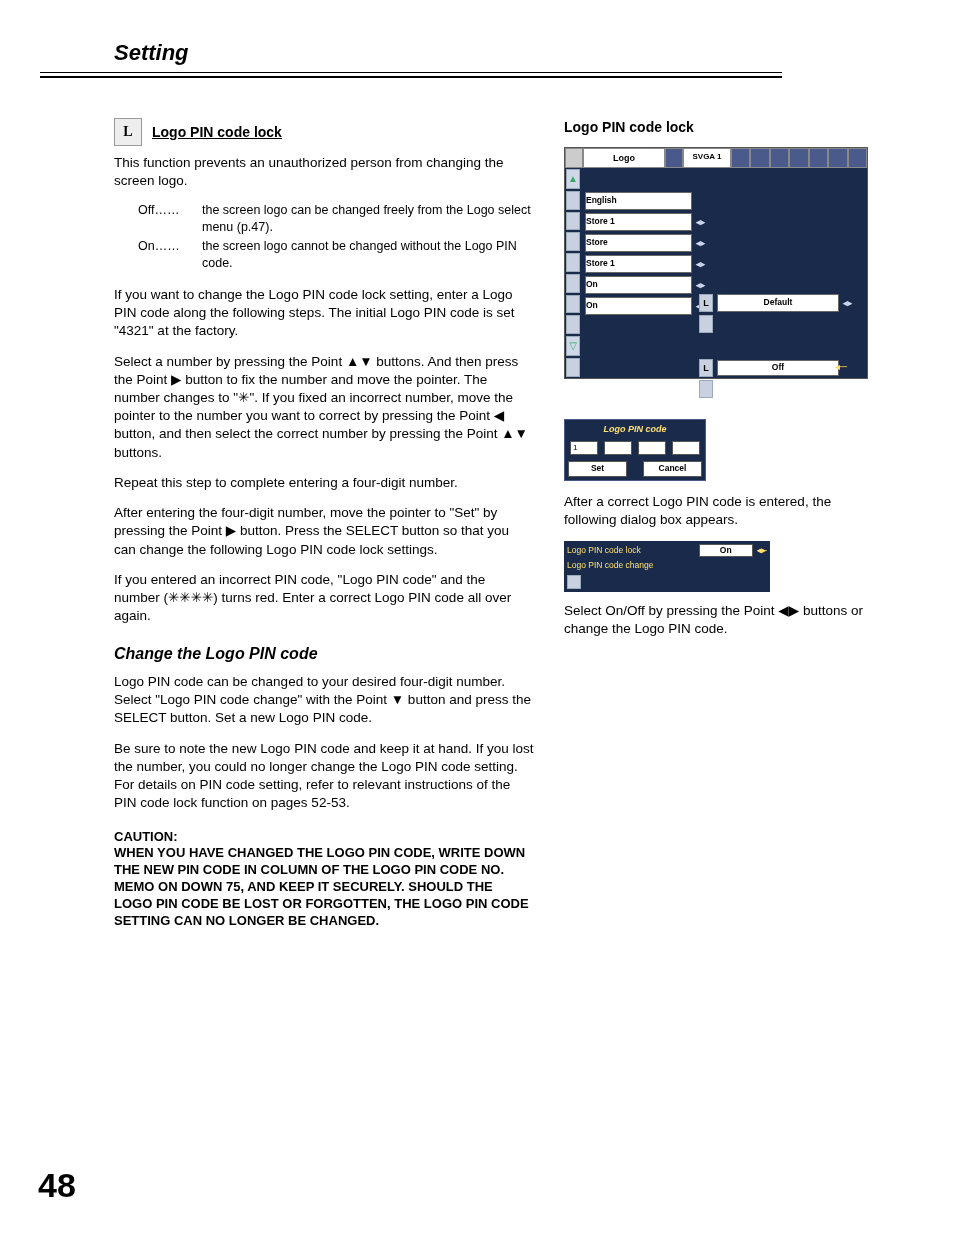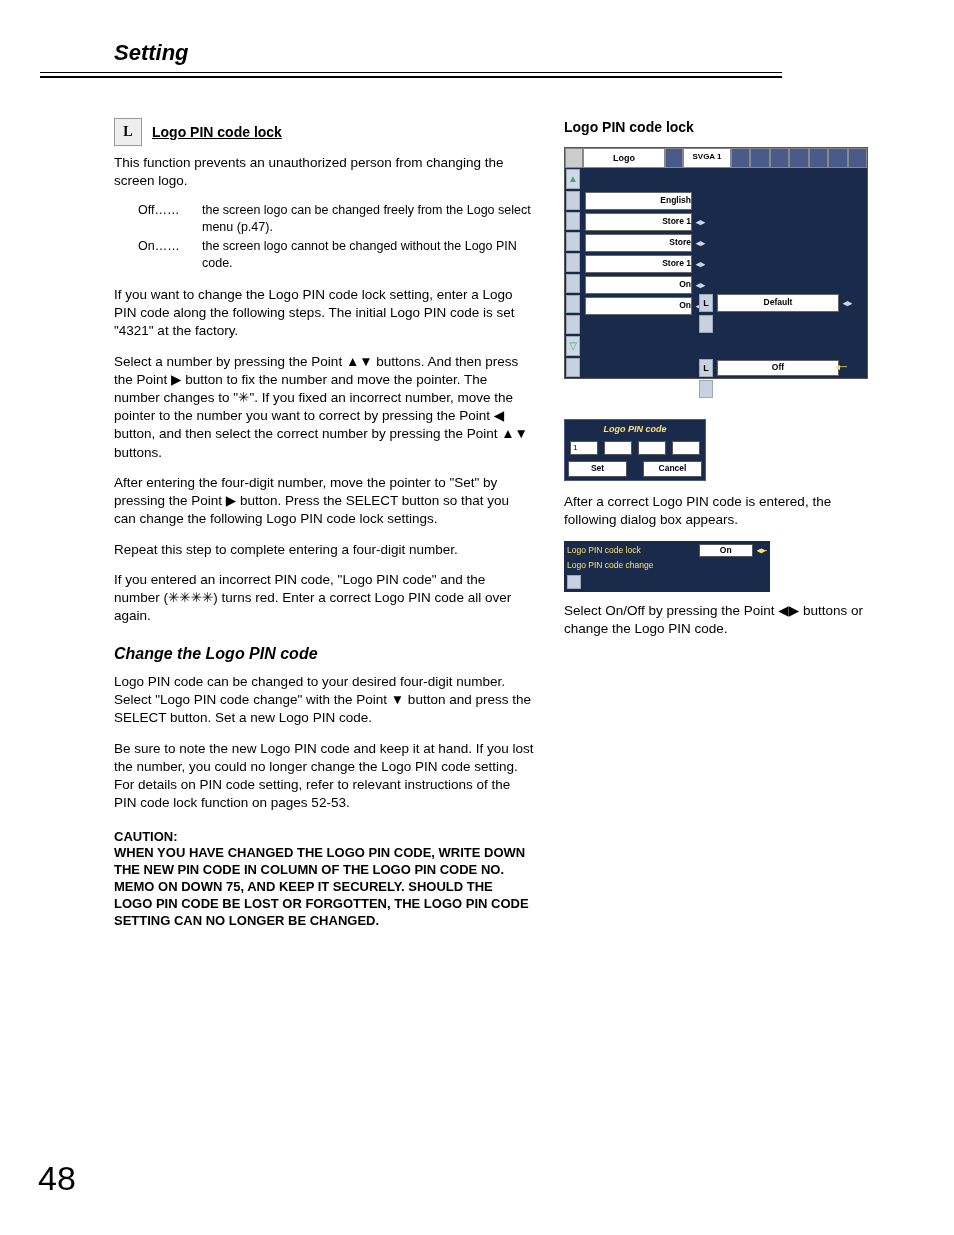--- a/index.html
+++ b/index.html
@@ -95,23 +95,23 @@
   }
   .caution {
     font-weight: bold;
     font-size: 13px;
     margin-top: 16px;
     line-height: 1.3;
   }
   .page-num {
     position: absolute;
     left: 38px;
-    bottom: 37px;
+    bottom: 30px;
     font-size: 34px;
-    font-weight: normal;
+    font-weight: bold;
   }
   .rcol-heading {
     font-weight: bold;
     font-size: 14px;
     margin: 0 0 10px 0;
   }
 
   
   .osd {
     width: 302px;
@@ -191,21 +191,21 @@
     padding-top: 22px;
   }
   .osd-val {
     height: 16px;
     margin: 2px 4px 3px 4px;
     background: #fff;
     border: 1px solid #666;
     font-size: 8.5px;
     display: flex;
     align-items: center;
-    justify-content: flex-end;
+    justify-content: flex-start;
     position: relative;
     font-weight: bold;
   }
   .osd-val .arrows {
     position: absolute;
     right: -14px;
     top: 2px;
     font-size: 9px;
     color: #cfd8ec;
   }
@@ -384,22 +384,22 @@
         </div>
         <div class="row">
           <span class="lab">On……</span>
           <span>the screen logo cannot be changed without the Logo PIN code.</span>
         </div>
       </div>
 
       <p class="body-p">If you want to change the Logo PIN code lock setting, enter a Logo PIN code along the following steps. The initial Logo PIN code is set "4321" at the factory.</p>
 
       <p class="body-p">Select a number by pressing the Point ▲▼ buttons. And then press the Point ▶ button to fix the number and move the pointer.  The number changes to "✳".  If you fixed an incorrect number, move the pointer to the number you want to correct by pressing the Point ◀ button, and then select the correct number by pressing the Point ▲▼ buttons.</p>
+      <p class="body-p">Repeat this step to complete entering a four-digit number.</p>
       <p class="body-p">After entering the four-digit number, move the pointer to "Set" by pressing the Point ▶ button. Press the SELECT button so that you can change the following Logo PIN code lock settings.</p>
-      <p class="body-p">Repeat this step to complete entering a four-digit number.</p>
       <p class="body-p">If you entered an incorrect PIN code, "Logo PIN code" and the number (✳✳✳✳) turns red. Enter a correct Logo PIN code all over again.</p>
 
       <div class="sub-h">Change the Logo PIN code</div>
       <p class="body-p">Logo PIN code can be changed to your desired four-digit number. Select "Logo PIN code change" with the Point ▼ button and press the SELECT button. Set a new Logo PIN code.</p>
       <p class="body-p">Be sure to note the new Logo PIN code and keep it at hand. If you lost the number, you could no longer change the Logo PIN code setting. For details on PIN code setting, refer to relevant instructions of the PIN code lock function on pages 52-53.</p>
 
       <div class="caution">
         <div>CAUTION:</div>
         <div>WHEN YOU HAVE CHANGED THE LOGO PIN CODE, WRITE DOWN THE NEW PIN CODE IN COLUMN OF THE LOGO PIN CODE NO. MEMO ON DOWN 75, AND KEEP IT SECURELY. SHOULD THE LOGO PIN CODE BE LOST OR FORGOTTEN, THE LOGO PIN CODE SETTING CAN NO LONGER BE CHANGED.</div>
       </div>

